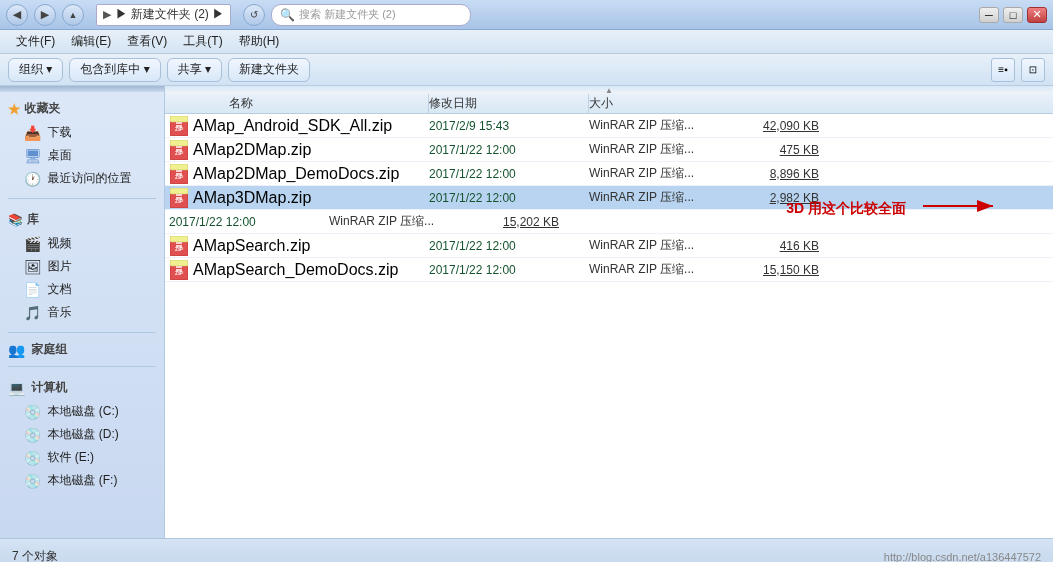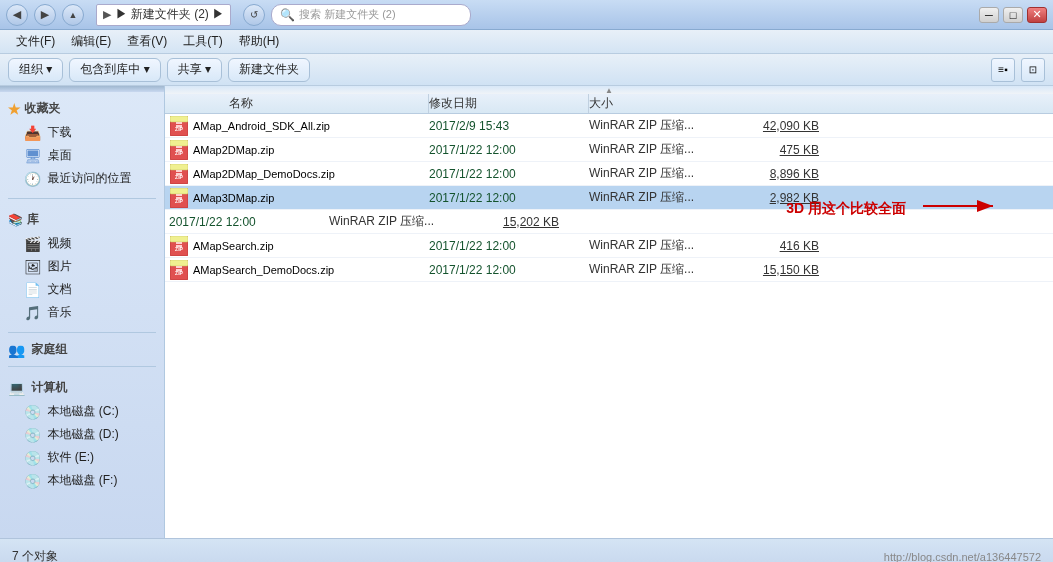--- a/index.html
+++ b/index.html
@@ -208,21 +208,21 @@
       font-size: 12px;
     }
     .file-row.selected { background: #b8d4f0; }
     .file-row .file-icon {
       width: 20px; height: 20px;
       margin-right: 4px;
       display: flex; align-items: center; justify-content: center;
       flex-shrink: 0;
     }
     .file-name-cell { width: 260px; display: flex; align-items: center; overflow: hidden; }
-    .file-name-text { white-space: nowrap; overflow: hidden; text-overflow: ellipsis; font-size: 11px; }
+    .file-name-text { white-space: nowrap; overflow: hidden; text-overflow: ellipsis; font-size: 16px; }
     .file-date-cell { width: 160px; font-size: 12px; color: #14532d; }
     .file-type-cell { width: 140px; font-size: 12px; color: #333; overflow: hidden; text-overflow: ellipsis; white-space: nowrap; }
     .file-size-cell { width: 100px; font-size: 12px; color: #333; text-align: right; padding-right: 10px; text-decoration: underline; }
 
     
     .annotation {
       position: absolute;
       right: 60px;
       top: 100px;
       display: flex;

